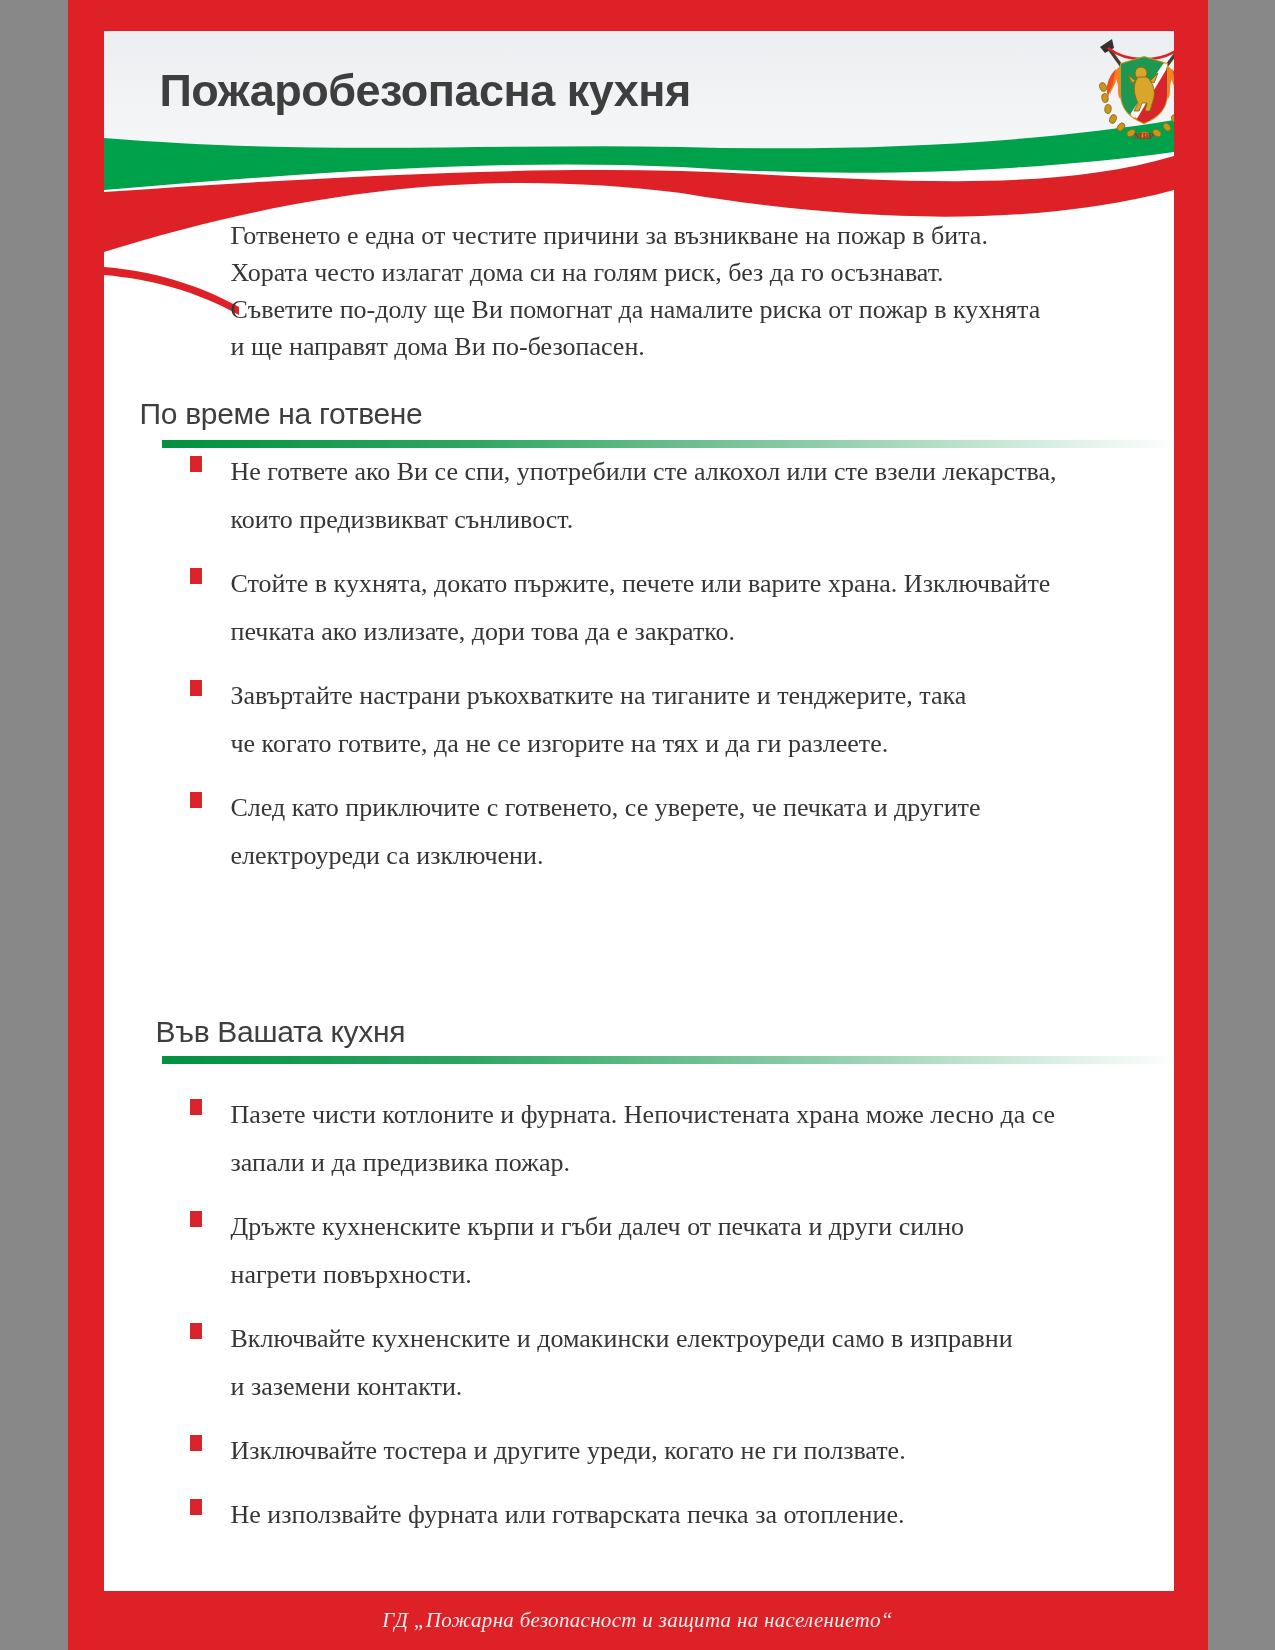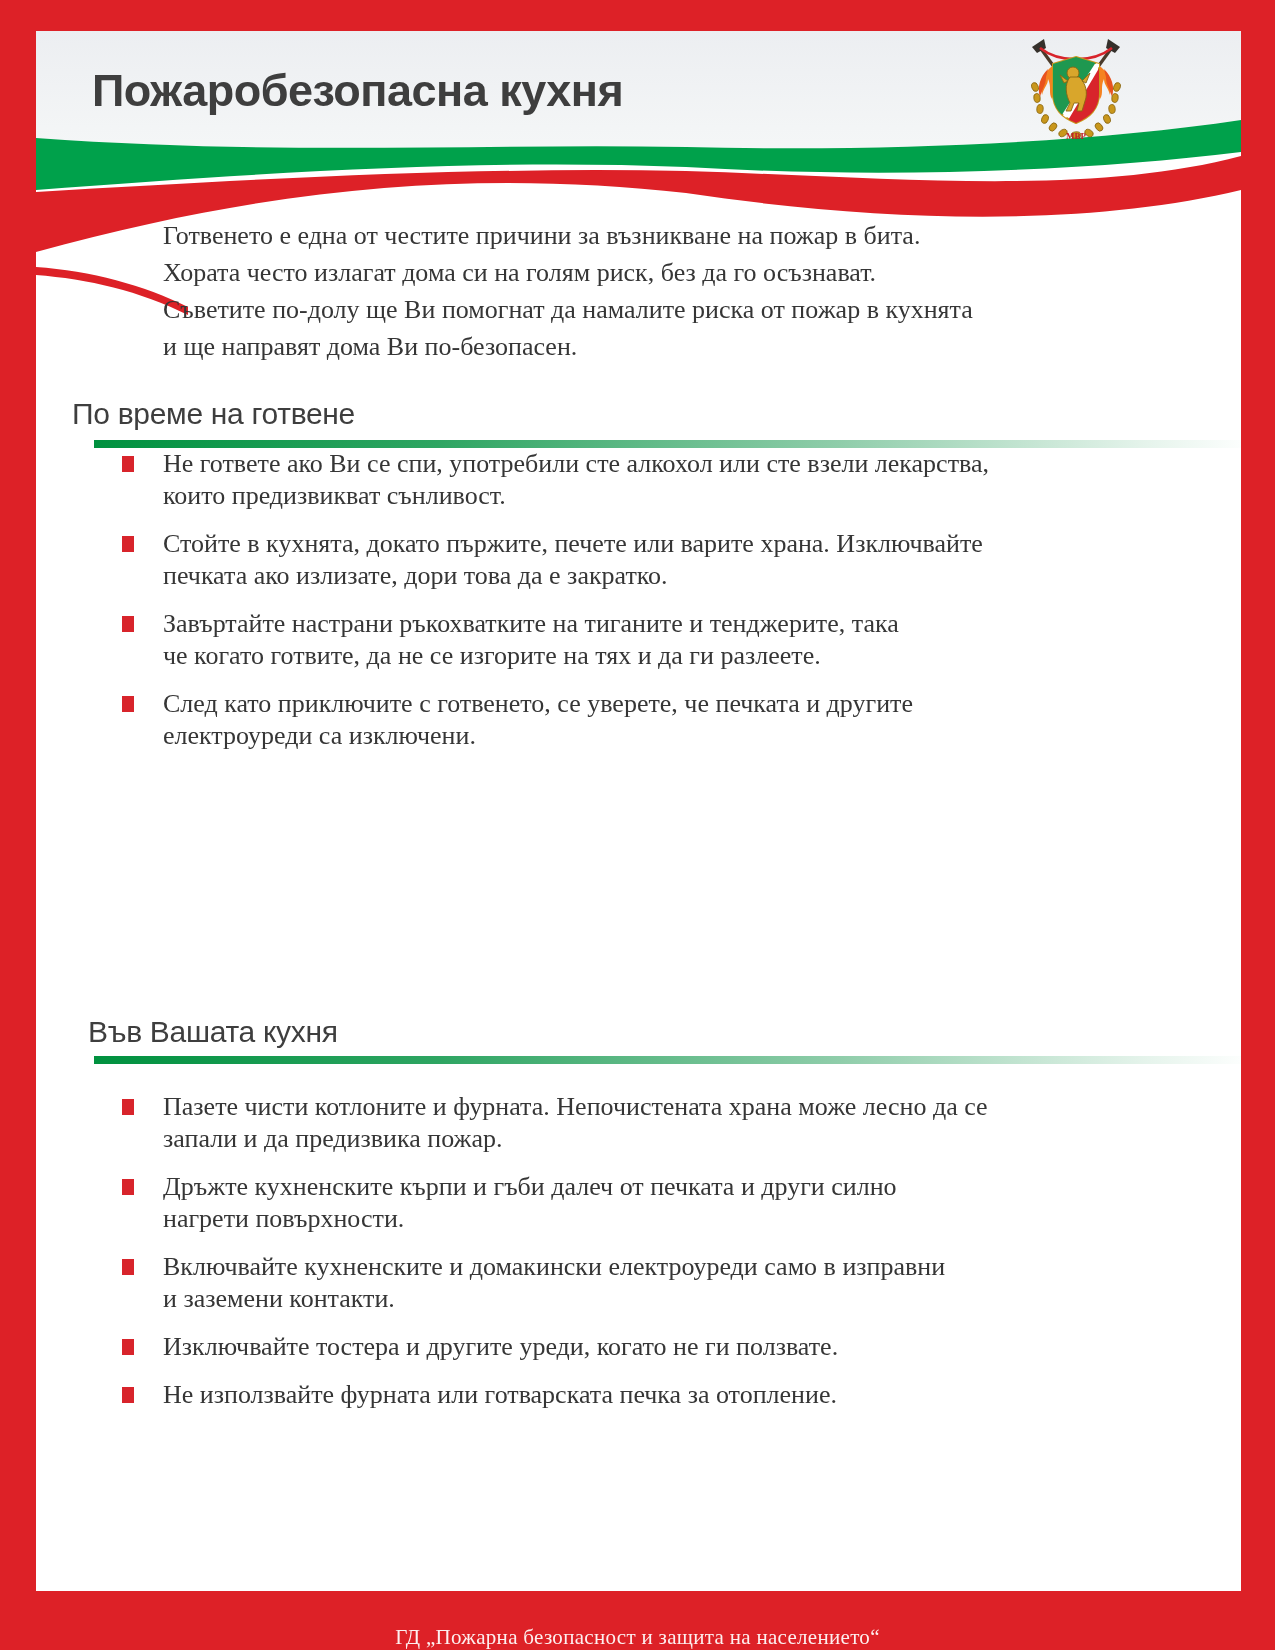--- a/index.html
+++ b/index.html
@@ -1,17 +1,17 @@
 <!DOCTYPE html>
 <html lang="bg"><head>
 <meta charset="utf-8">
 <style>
   html,body{margin:0;padding:0;background:#888;}
   .page{
-    position:relative;width:1275px;height:1650px;margin:0 auto;
+    position:relative;width:1140px;height:1650px;margin:0 auto;
     background:#DD2127;overflow:hidden;
     font-family:"Liberation Serif", serif;color:#333;
   }
   .content{
     position:absolute;left:36px;top:31px;right:34px;bottom:59px;
     background:#ffffff;overflow:hidden;
   }
   .header-gradient{
     position:absolute;left:0;top:0;right:0;height:215px;
     background:linear-gradient(180deg,#ECEEF1 0%,#F3F5F6 45%,#FBFCFC 100%);
@@ -45,30 +45,30 @@
   }
   .sec-bar-1{top:409px;}
   .sec-bar-2{top:1025px;}
   .tips{
     position:absolute;left:127px;margin:0;padding:0;list-style:none;z-index:2;
   }
   .tips-1{top:417px;}
   .tips-2{top:1060px;}
   .tip{
     position:relative;margin:0 0 16px 0;
-    font-size:26px;line-height:32px;color:#363636;
+    font-size:26px;line-height:48px;color:#363636;
   }
   .bullet{
     position:absolute;left:-41px;top:8px;width:12px;height:16px;
     background:#D8242B;
   }
   .tip-text{display:block;white-space:pre-line;}
   .footer{
     position:absolute;left:0;right:0;bottom:0;height:59px;
-    background:#DD2127;display:flex;align-items:flex-end;justify-content:center;
+    background:#DD2127;display:flex;align-items:center;justify-content:center;font-style:italic;
   }
   .footer-text{
     color:#FDEFEF;font-family:"Liberation Serif", serif;font-size:21px;
     letter-spacing:0.3px;
   }
 </style>
 </head>
 <body>
 
 <div class="page">

